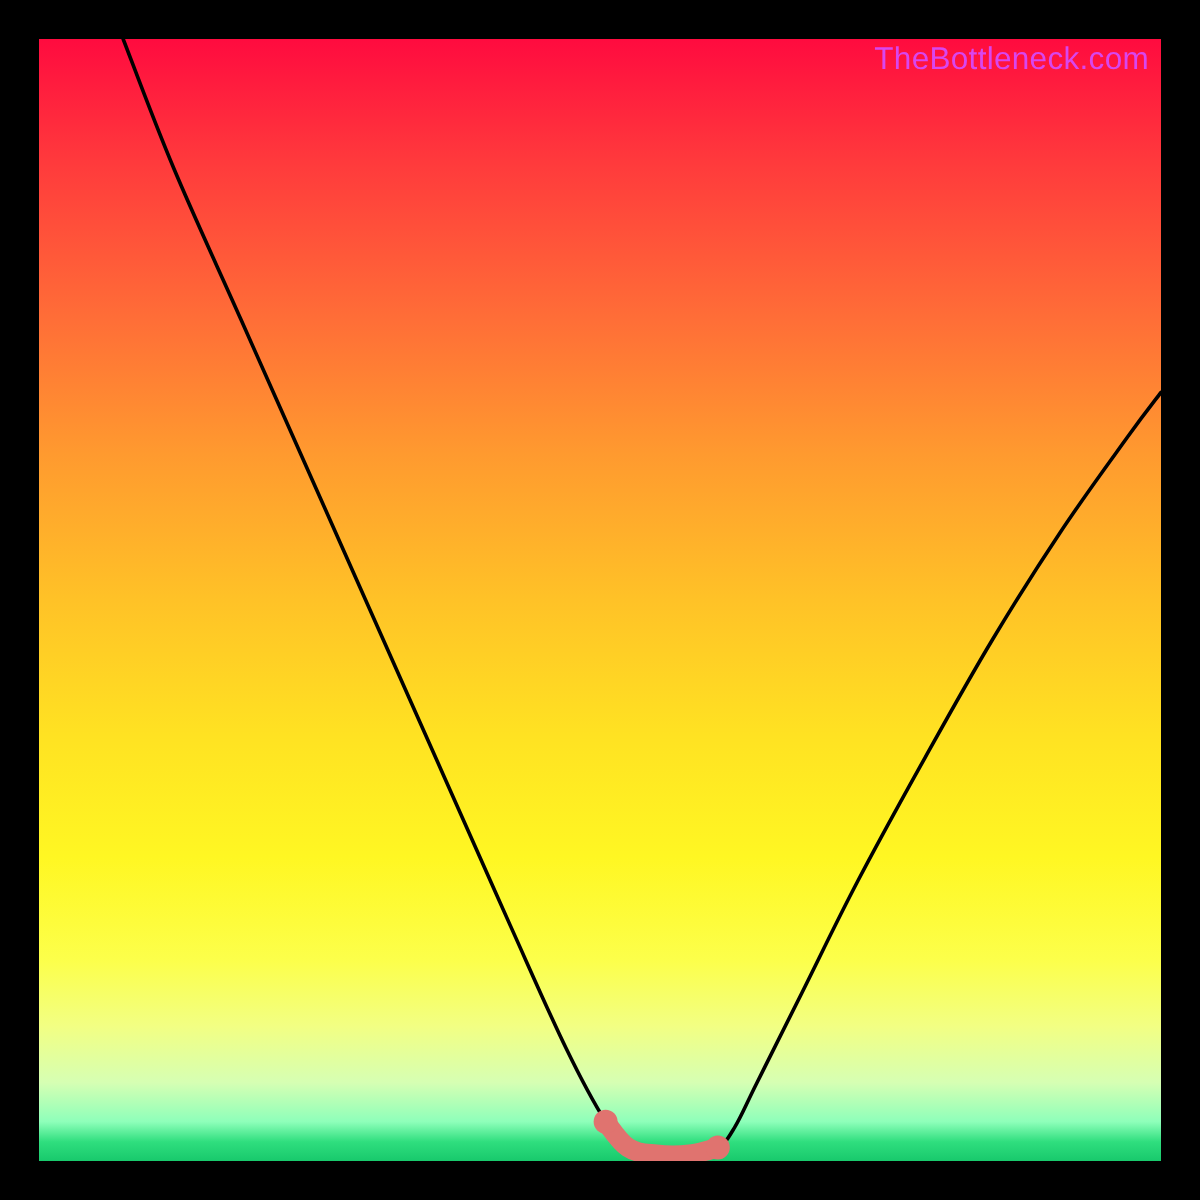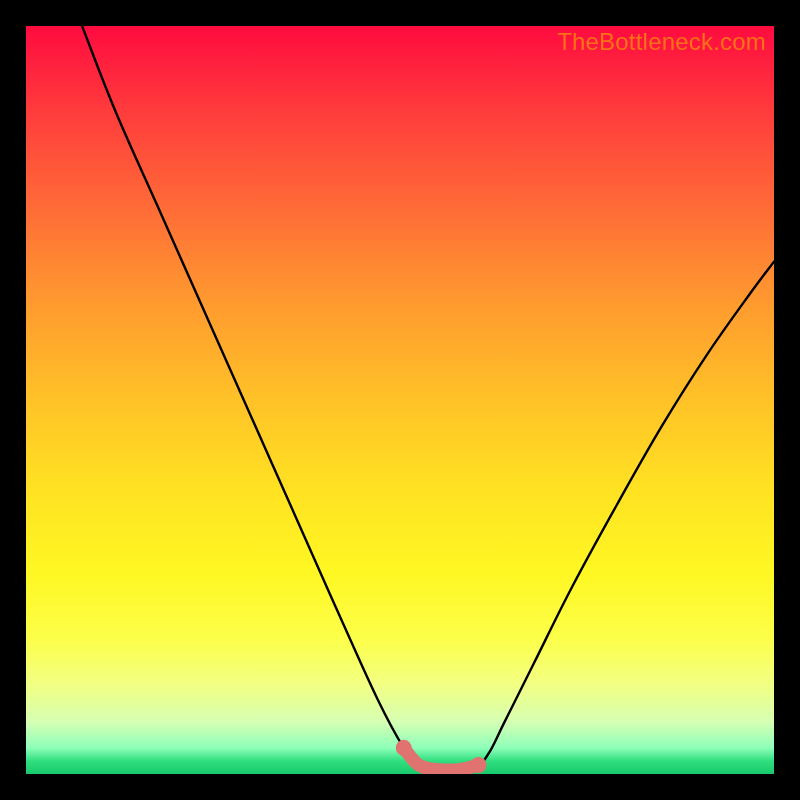--- a/index.html
+++ b/index.html
@@ -41,22 +41,22 @@
       #d6ffb3 93%,
       #8effba 96.5%,
       #2fde7e 98.3%,
       #18c96c 100%
     );
   }
   .watermark {
     position: absolute;
     top: 2px;
     right: 8px;
-    color: #f97316;
-    font-size: 24px;
+    color: #d946ef;
+    font-size: 21px;
     font-weight: 500;
     letter-spacing: 0.2px;
     user-select: none;
   }
   svg.curves {
     position: absolute;
     inset: 0;
   }
 </style>
 </head>

